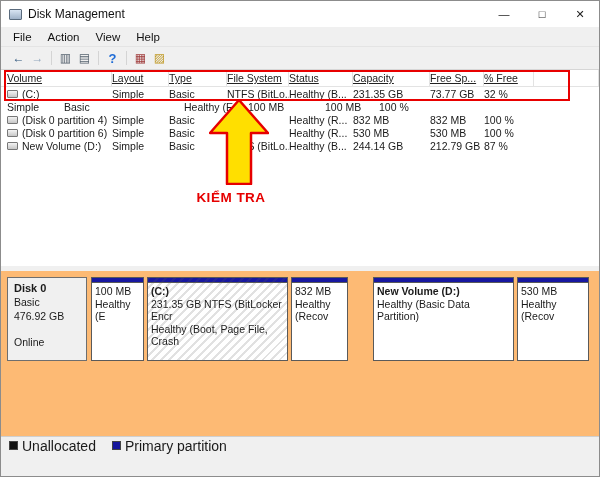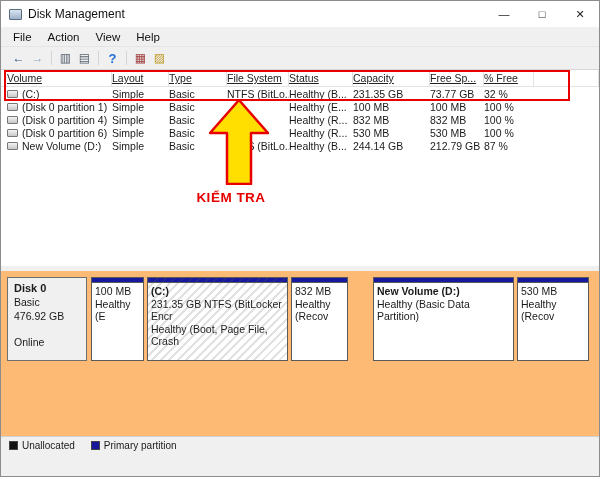--- a/index.html
+++ b/index.html
@@ -62,21 +62,21 @@
   .partition { height:84px; border:1px solid #5a5a5a; background:#fff; margin-right:3px; position:relative; overflow:hidden; flex:0 0 auto; }
   .partition .strip { height:5px; background:#1717a0; border-bottom:1px solid #5a5a5a; }
   .ptext { padding:2px 3px; font-size:10.5px; line-height:12.5px; }
   .pname { font-weight:bold; }
   .partition.selected::after { content:""; position:absolute; inset:0;
       background:repeating-linear-gradient(135deg, rgba(90,90,90,0.18) 0 2px, transparent 2px 6px); pointer-events:none; }
   .p1{width:53px;} .p2{width:141px;} .p3{width:57px;} .p4{width:141px; margin-left:22px;} .p5{width:72px; margin-right:0;}
 
   
   .legendbar { height:18px; background:#f0f0f0; border-top:1px solid #cfcfcf; display:flex; align-items:center; padding-left:8px; flex:0 0 auto; }
-  .legend-item { display:flex; align-items:center; margin-right:16px; font-size:10px; }
+  .legend-item { display:flex; align-items:center; margin-right:16px; font-size:14px; }
   .swatch { width:9px; height:9px; border:1px solid #444; margin-right:4px; }
   .sw-unalloc { background:#111111; }
   .sw-primary { background:#17179c; }
 
   .bottomstrip { height:22px; background:#f0f0f0; flex:0 0 auto; }
 </style>
 </head>
 <body>
 
 <div class="window">
@@ -133,24 +133,20 @@
       <span class="cell c-layout">Simple</span>
       <span class="cell c-type">Basic</span>
       <span class="cell c-fs">NTFS (BitLo...</span>
       <span class="cell c-status">Healthy (B...</span>
       <span class="cell c-cap">231.35 GB</span>
       <span class="cell c-free">73.77 GB</span>
       <span class="cell c-pct">32 %</span>
     </div>
 
     <div class="lv-row">
-      <span class="cell c-vol volcell">
-          <span class="drive-icon"></span>
-          <span>(Disk 0 partition 1)</span>
-        </span>
       <span class="cell c-layout">Simple</span>
       <span class="cell c-type">Basic</span>
       <span class="cell c-fs"></span>
       <span class="cell c-status">Healthy (E...</span>
       <span class="cell c-cap">100 MB</span>
       <span class="cell c-free">100 MB</span>
       <span class="cell c-pct">100 %</span>
     </div>
 
     <div class="lv-row">

